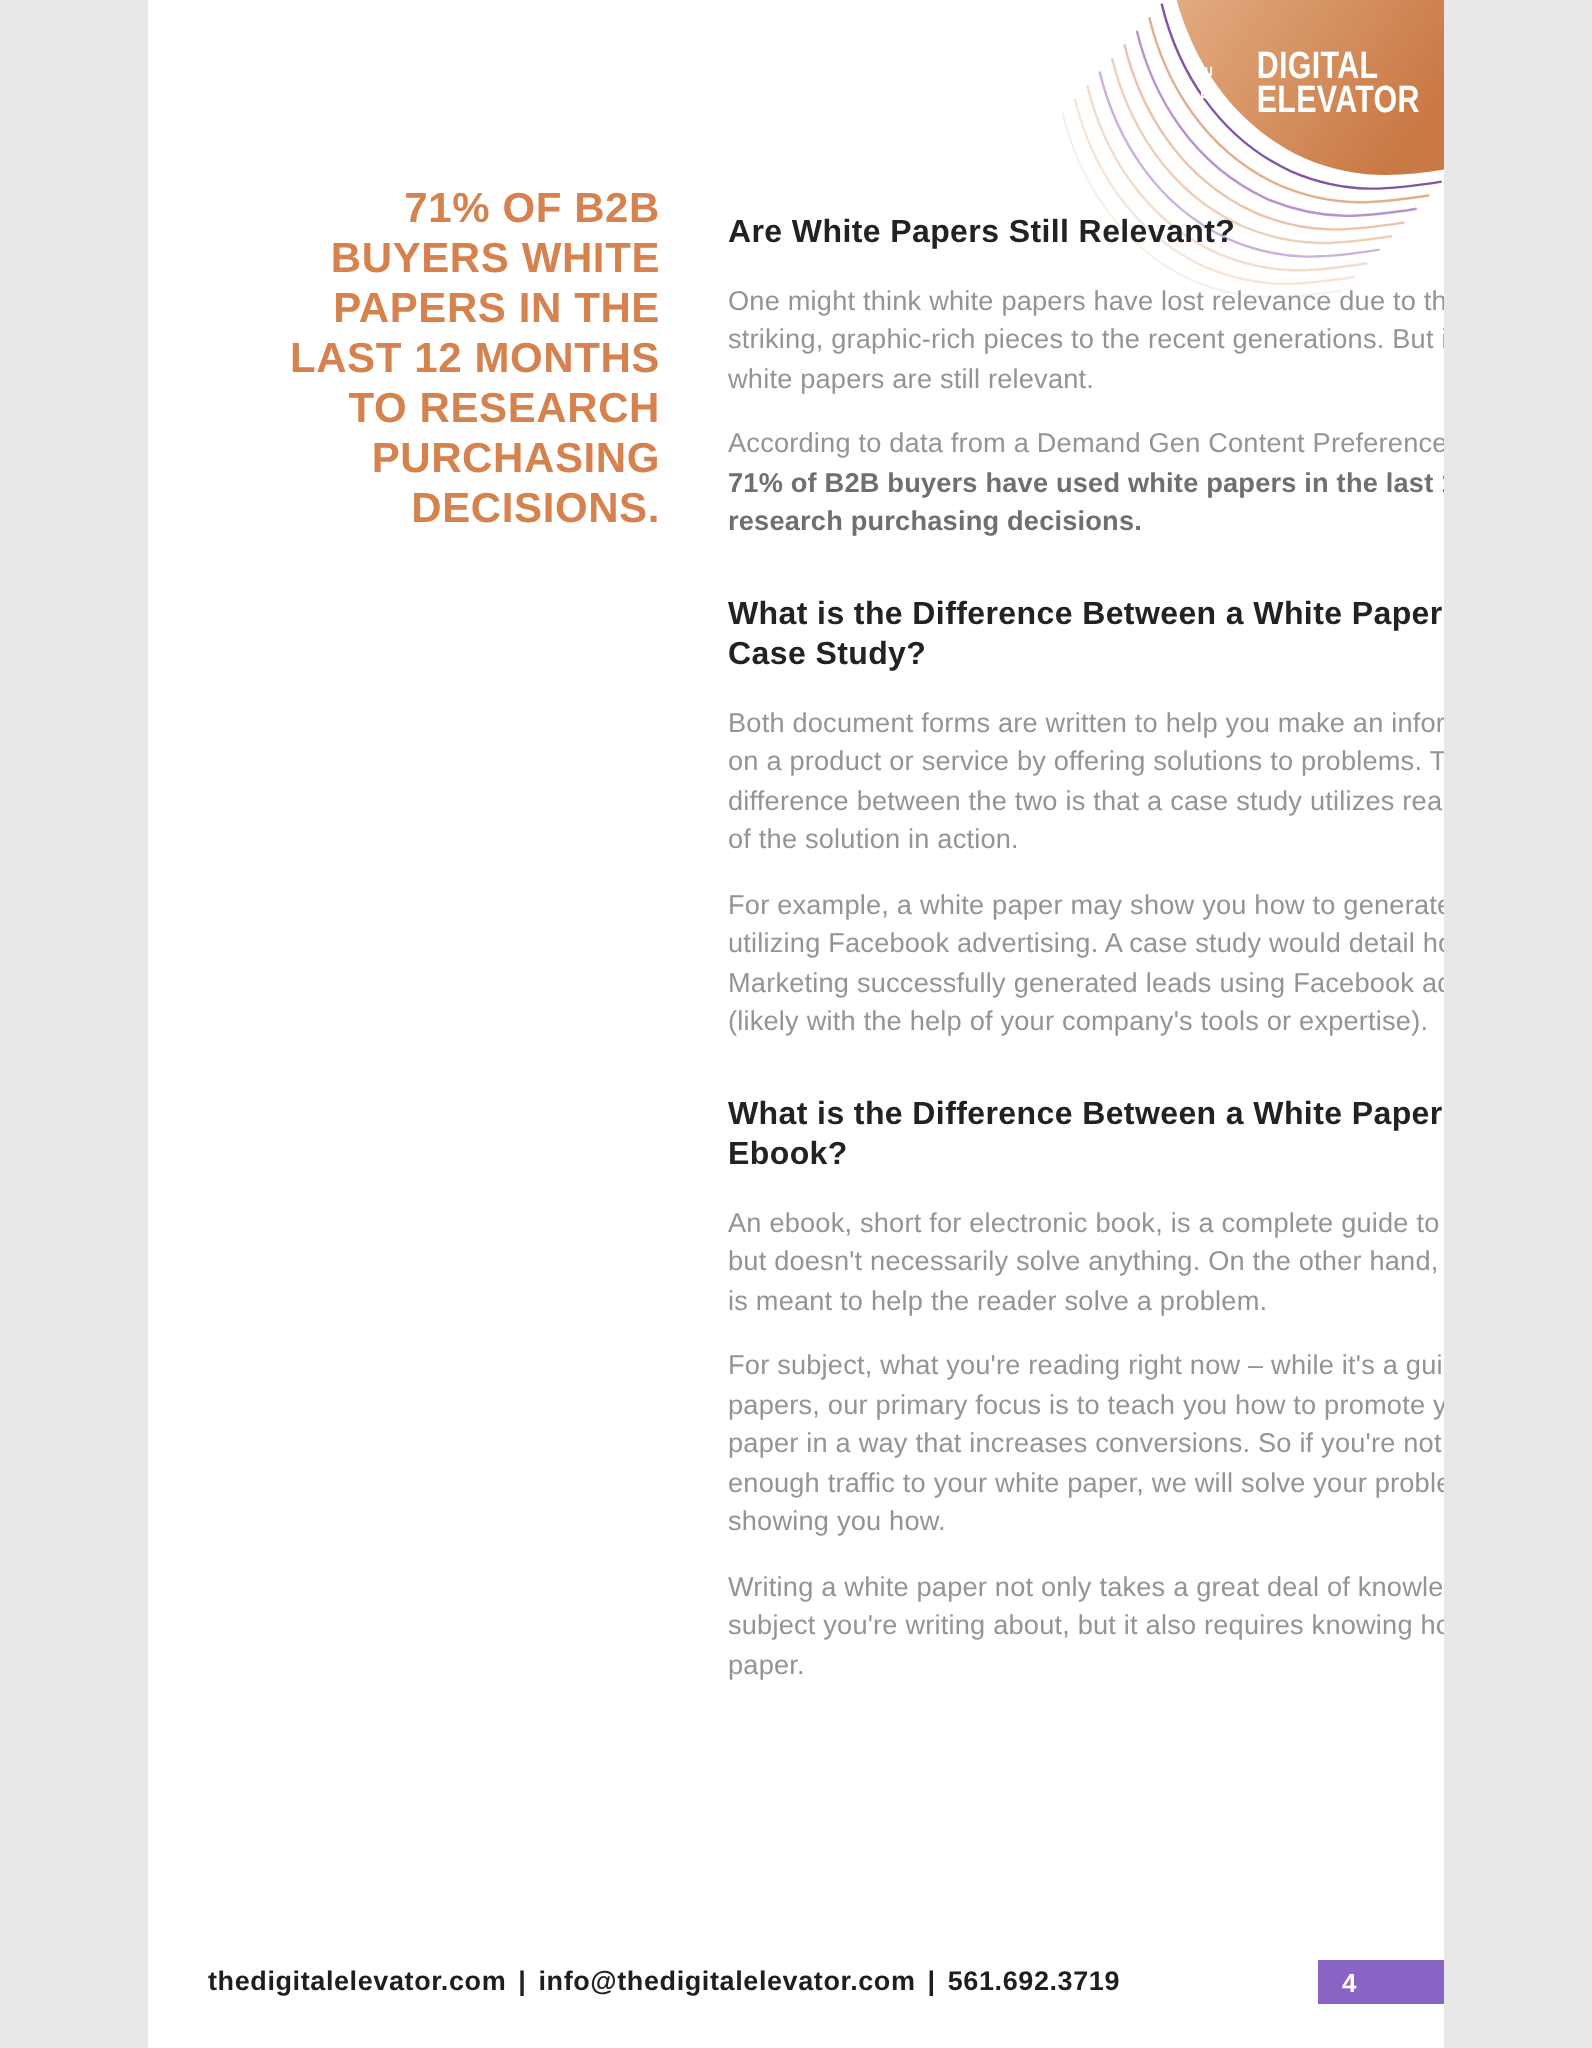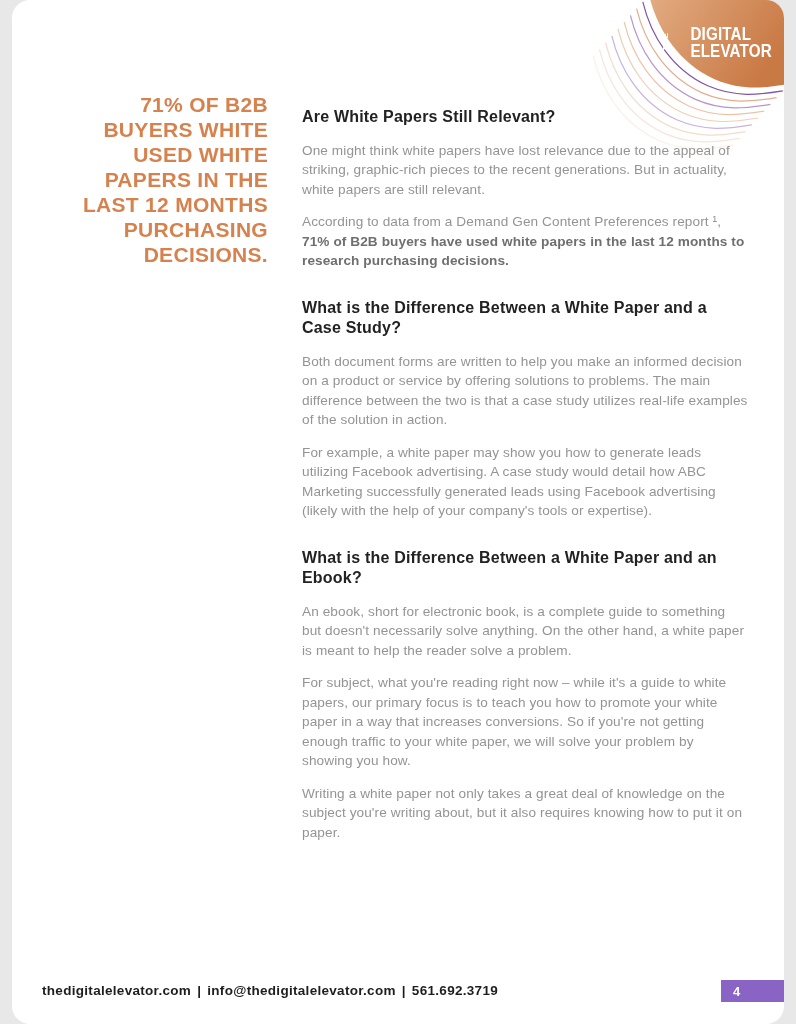--- a/index.html
+++ b/index.html
@@ -1,23 +1,22 @@
 <!DOCTYPE html>
 <html><head>
 <meta charset="utf-8">
 <style>
   html,body{margin:0;padding:0;background:#e8e8e8;}
   .page{
     position:relative;
-    width:772px;height:1024px;
+    width:648px;height:1024px;
     background:#ffffff;
     overflow:hidden;
     font-family:"Liberation Sans", sans-serif;
     margin:0 auto;
-    border-radius:18px;
   }
 
   
   .corner-deco{position:absolute;top:0;right:0;width:250px;height:180px;}
 
   
   .logo{position:absolute;top:25px;right:12px;color:#ffffff;z-index:3;}
   .logo-inner{position:relative;}
   .logo-the{
     position:absolute;left:-14px;top:12px;
@@ -104,23 +103,23 @@
       <div class="logo-text">
         <div>DIGITAL</div>
         <div>ELEVATOR</div>
       </div>
     </div>
   </div>
 
   <div class="pullquote">
     <div>71% OF B2B</div>
     <div>BUYERS WHITE</div>
-    <div>USED WHITE</div>
     <div>PAPERS IN THE</div>
     <div>LAST 12 MONTHS</div>
+    <div>TO RESEARCH</div>
     <div>PURCHASING</div>
     <div>DECISIONS.</div>
   </div>
 
   <div class="content">
 
     <div class="section">
       <h2 class="section-heading">Are White Papers Still Relevant?</h2>
       <p><span>One might think white papers have lost relevance due to the appeal of striking, graphic-rich pieces to the recent generations. But in actuality, white papers are still relevant.</span></p>
       <p><span>According to data from a Demand Gen Content Preferences report ¹, </span><strong>71% of B2B buyers have used white papers in the last 12 months to research purchasing decisions.</strong></p>

